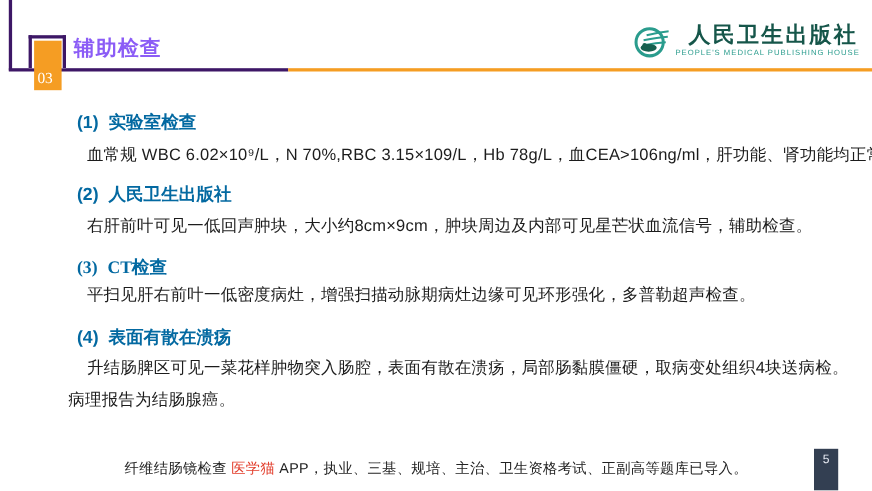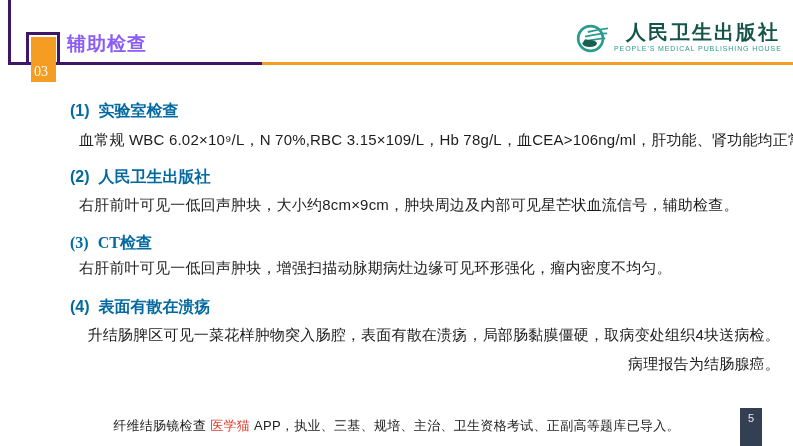--- a/index.html
+++ b/index.html
@@ -48,21 +48,21 @@
   .section-head .head-label { margin-right:9px; }
   .section-body {
     position:absolute; left:62px; font-size:15px; color:#1c1c1c;
     white-space:nowrap; text-indent:17px; letter-spacing:0.2px;
   }
   .section-body.wrap { white-space:normal; width:718px; line-height:29px; }
 
   #s1h { top:101px; }  #s1b { top:131px; }
   #s2h { top:167px; }  #s2b { top:196px; }
   #s3h { top:233px;font-family:Liberation Serif, serif; }  #s3b { top:259px; }
-  #s4h { top:297px; }  #s4b { top:320px;text-align:right; }
+  #s4h { top:297px; }  #s4b { top:320px; }
 
   
   .footer {
     position:absolute; left:0; right:0; top:417px; text-align:center;
     font-size:13px; color:#222222; letter-spacing:0.3px;
   }
   .footer .hl { color:#e23c2a;margin-top:48px; }
 
   .page-badge {
     position:absolute; left:740px; top:408px; width:22px; height:38px;
@@ -107,21 +107,21 @@
 <div id="s1b" class="section-body">血常规 WBC 6.02×10⁹/L，N 70%,RBC 3.15×109/L，Hb 78g/L，血CEA&gt;106ng/ml，肝功能、肾功能均正常。</div>
 
 <div id="s2h" class="section-head">
   <span class="head-label">(2)</span><span>人民卫生出版社</span>
 </div>
 <div id="s2b" class="section-body">右肝前叶可见一低回声肿块，大小约8cm×9cm，肿块周边及内部可见星芒状血流信号，辅助检查。</div>
 
 <div id="s3h" class="section-head">
   <span class="head-label">(3)</span><span>CT检查</span>
 </div>
-<div id="s3b" class="section-body">右肝前叶可见一低回声肿块，增强扫描动脉期病灶边缘可见环形强化，瘤内密度不均匀。</div>
+<div id="s3b" class="section-body">平扫见肝右前叶一低密度病灶，增强扫描动脉期病灶边缘可见环形强化，多普勒超声检查。</div>
 
 <div id="s4h" class="section-head">
   <span class="head-label">(4)</span><span>表面有散在溃疡</span>
 </div>
 <div id="s4b" class="section-body wrap">升结肠脾区可见一菜花样肿物突入肠腔，表面有散在溃疡，局部肠黏膜僵硬，取病变处组织4块送病检。病理报告为结肠腺癌。</div>
 
 <div class="footer">
   <span>纤维结肠镜检查 </span><span class="hl">医学猫</span><span> APP，执业、三基、规培、主治、卫生资格考试、正副高等题库已导入。</span>
 </div>
 

